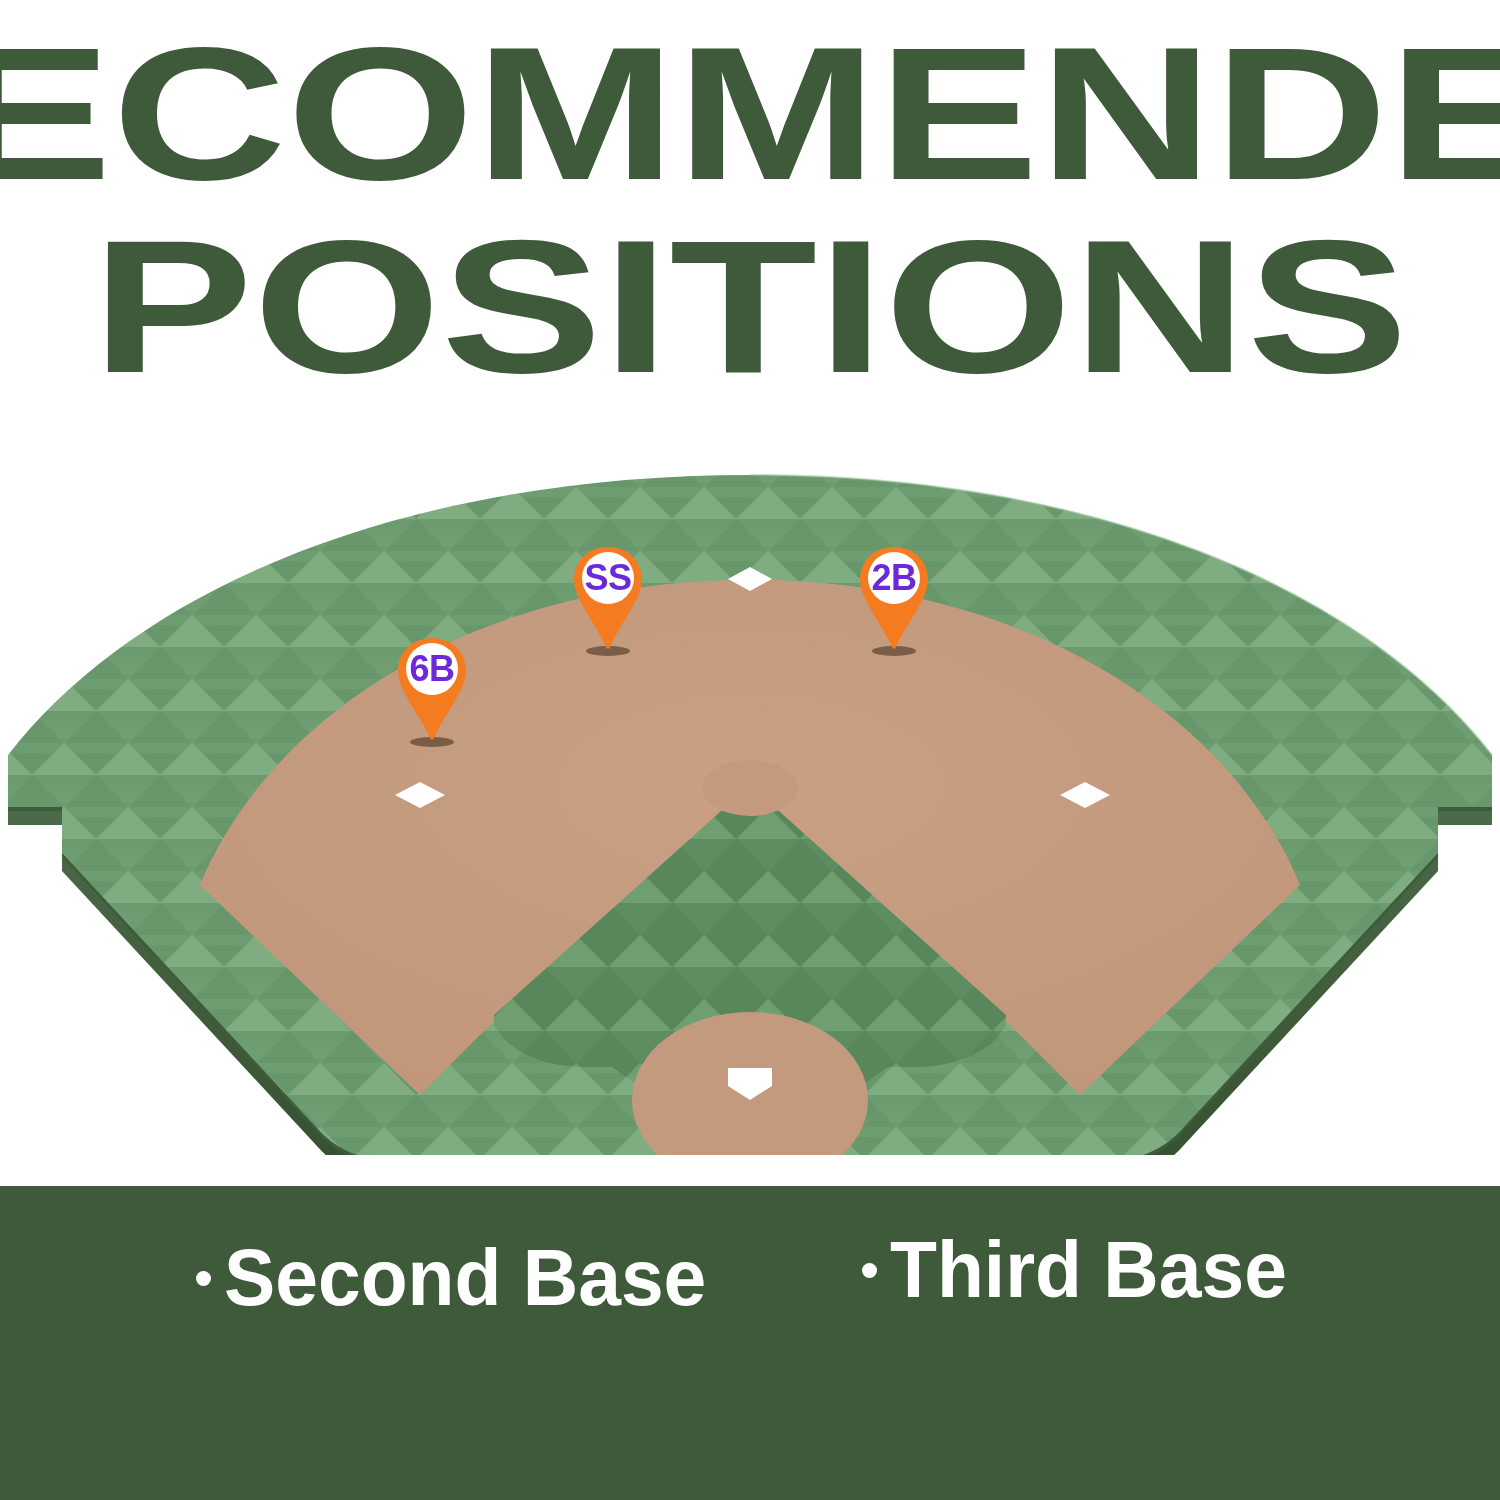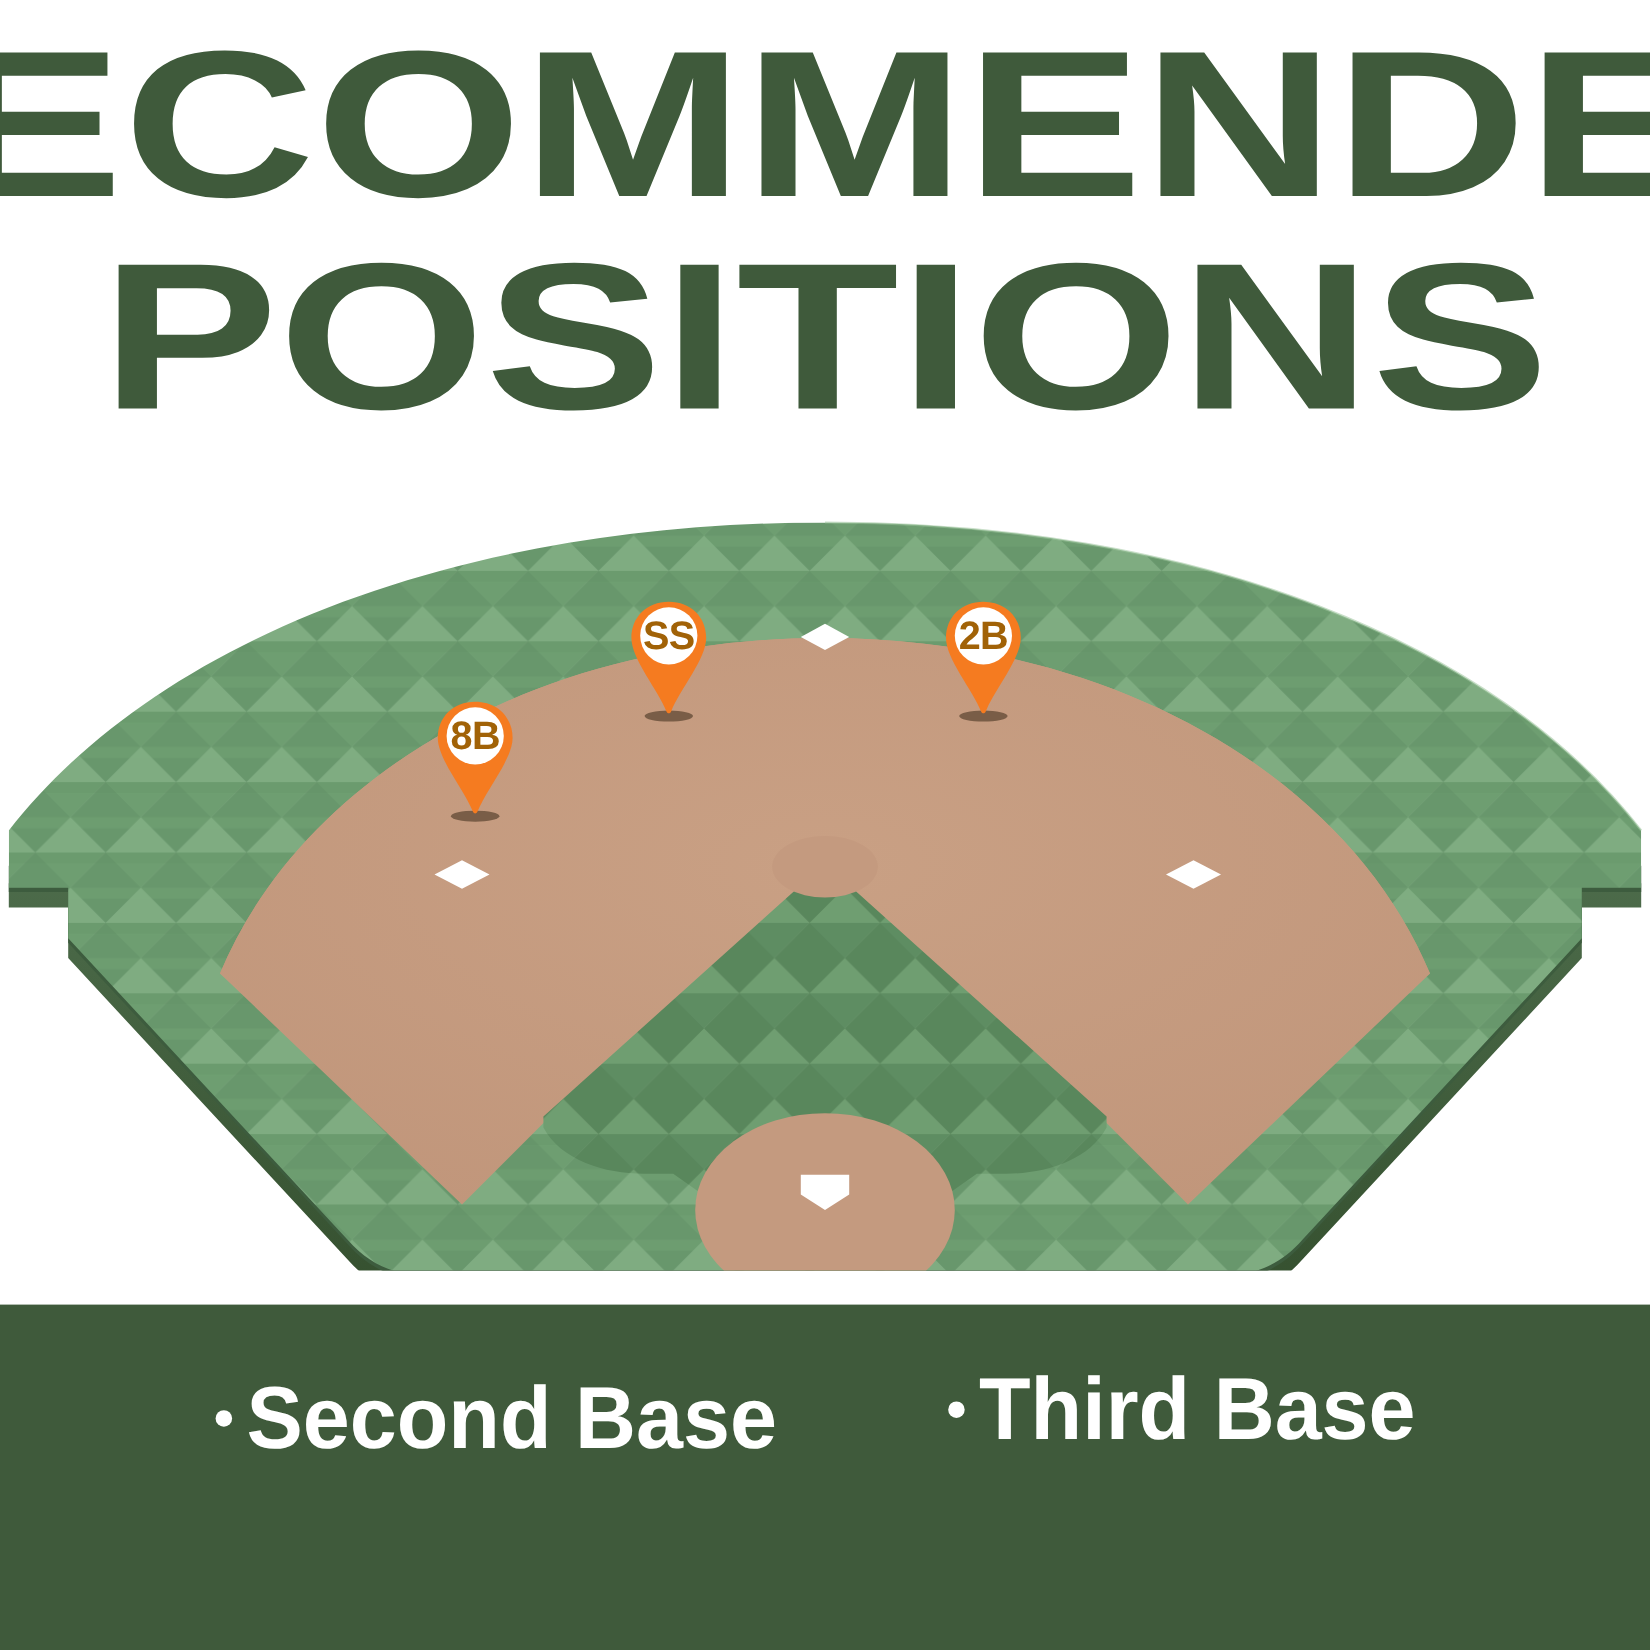--- a/index.html
+++ b/index.html
@@ -56,21 +56,21 @@
     position: absolute;
     width: 84px; height: 118px;
     z-index: 8;
   }
   .marker svg { display:block; width: 84px; height: 118px; }
   .marker-label {
     position: absolute;
     top: 8px; left: 0; width: 84px;
     height: 58px;
     display: flex; align-items: center; justify-content: center;
-    color: #a16207;
+    color: #6d28d9;
     font-family: "Liberation Sans Narrow", "Liberation Sans", sans-serif;
     font-weight: 700;
     font-size: 36px;
     letter-spacing: -0.5px;
     pointer-events: none;
   }
   #marker-ss { left: 566px; top: 541px; }
   #marker-2b { left: 852px; top: 541px; }
   #marker-3b { left: 390px; top: 632px; }
 
@@ -83,21 +83,20 @@
     z-index: 6;
   }
   .banner-cols {
     position: relative;
     width: 100%; height: 100%;
     padding: 54px 0 0 0;
   }
   .bullet-list {
     position: absolute;
     list-style: none;
-    margin-top: 11px;
   }
   .bullet-list.col-left { left: 196px; top: 52px; }
   .bullet-list.col-right { left: 862px; top: 44px; }
   .bullet-item {
     display: flex;
     align-items: center;
     color: #ffffff;
     font-family: "Liberation Sans Narrow", "Liberation Sans", sans-serif;
     font-weight: 700;
     font-size: 80px;
@@ -265,21 +264,21 @@
     </svg>
     <span class="marker-label">2B</span>
   </div>
 
   <div class="marker" id="marker-3b">
     <svg viewBox="0 0 84 118" xmlns="http://www.w3.org/2000/svg">
       <ellipse cx="42" cy="110" rx="22" ry="5" fill="#3a2a18" opacity="0.55"></ellipse>
       <path d="M 42 6 C 62 6 76 20 76 39 C 76 58 52 86 44 106 C 43 108 41 108 40 106 C 32 86 8 58 8 39 C 8 20 22 6 42 6 Z" fill="#F57B20"></path>
       <circle cx="42" cy="37" r="26" fill="#FFFFFF"></circle>
     </svg>
-    <span class="marker-label">8B</span>
+    <span class="marker-label">6B</span>
   </div>
 
   <div class="banner">
     <div class="banner-cols">
 
       <ul class="bullet-list col-left">
         <li class="bullet-item">
           <span class="bullet-dot"></span>
           <span class="bullet-text">Second Base</span>
         </li>

